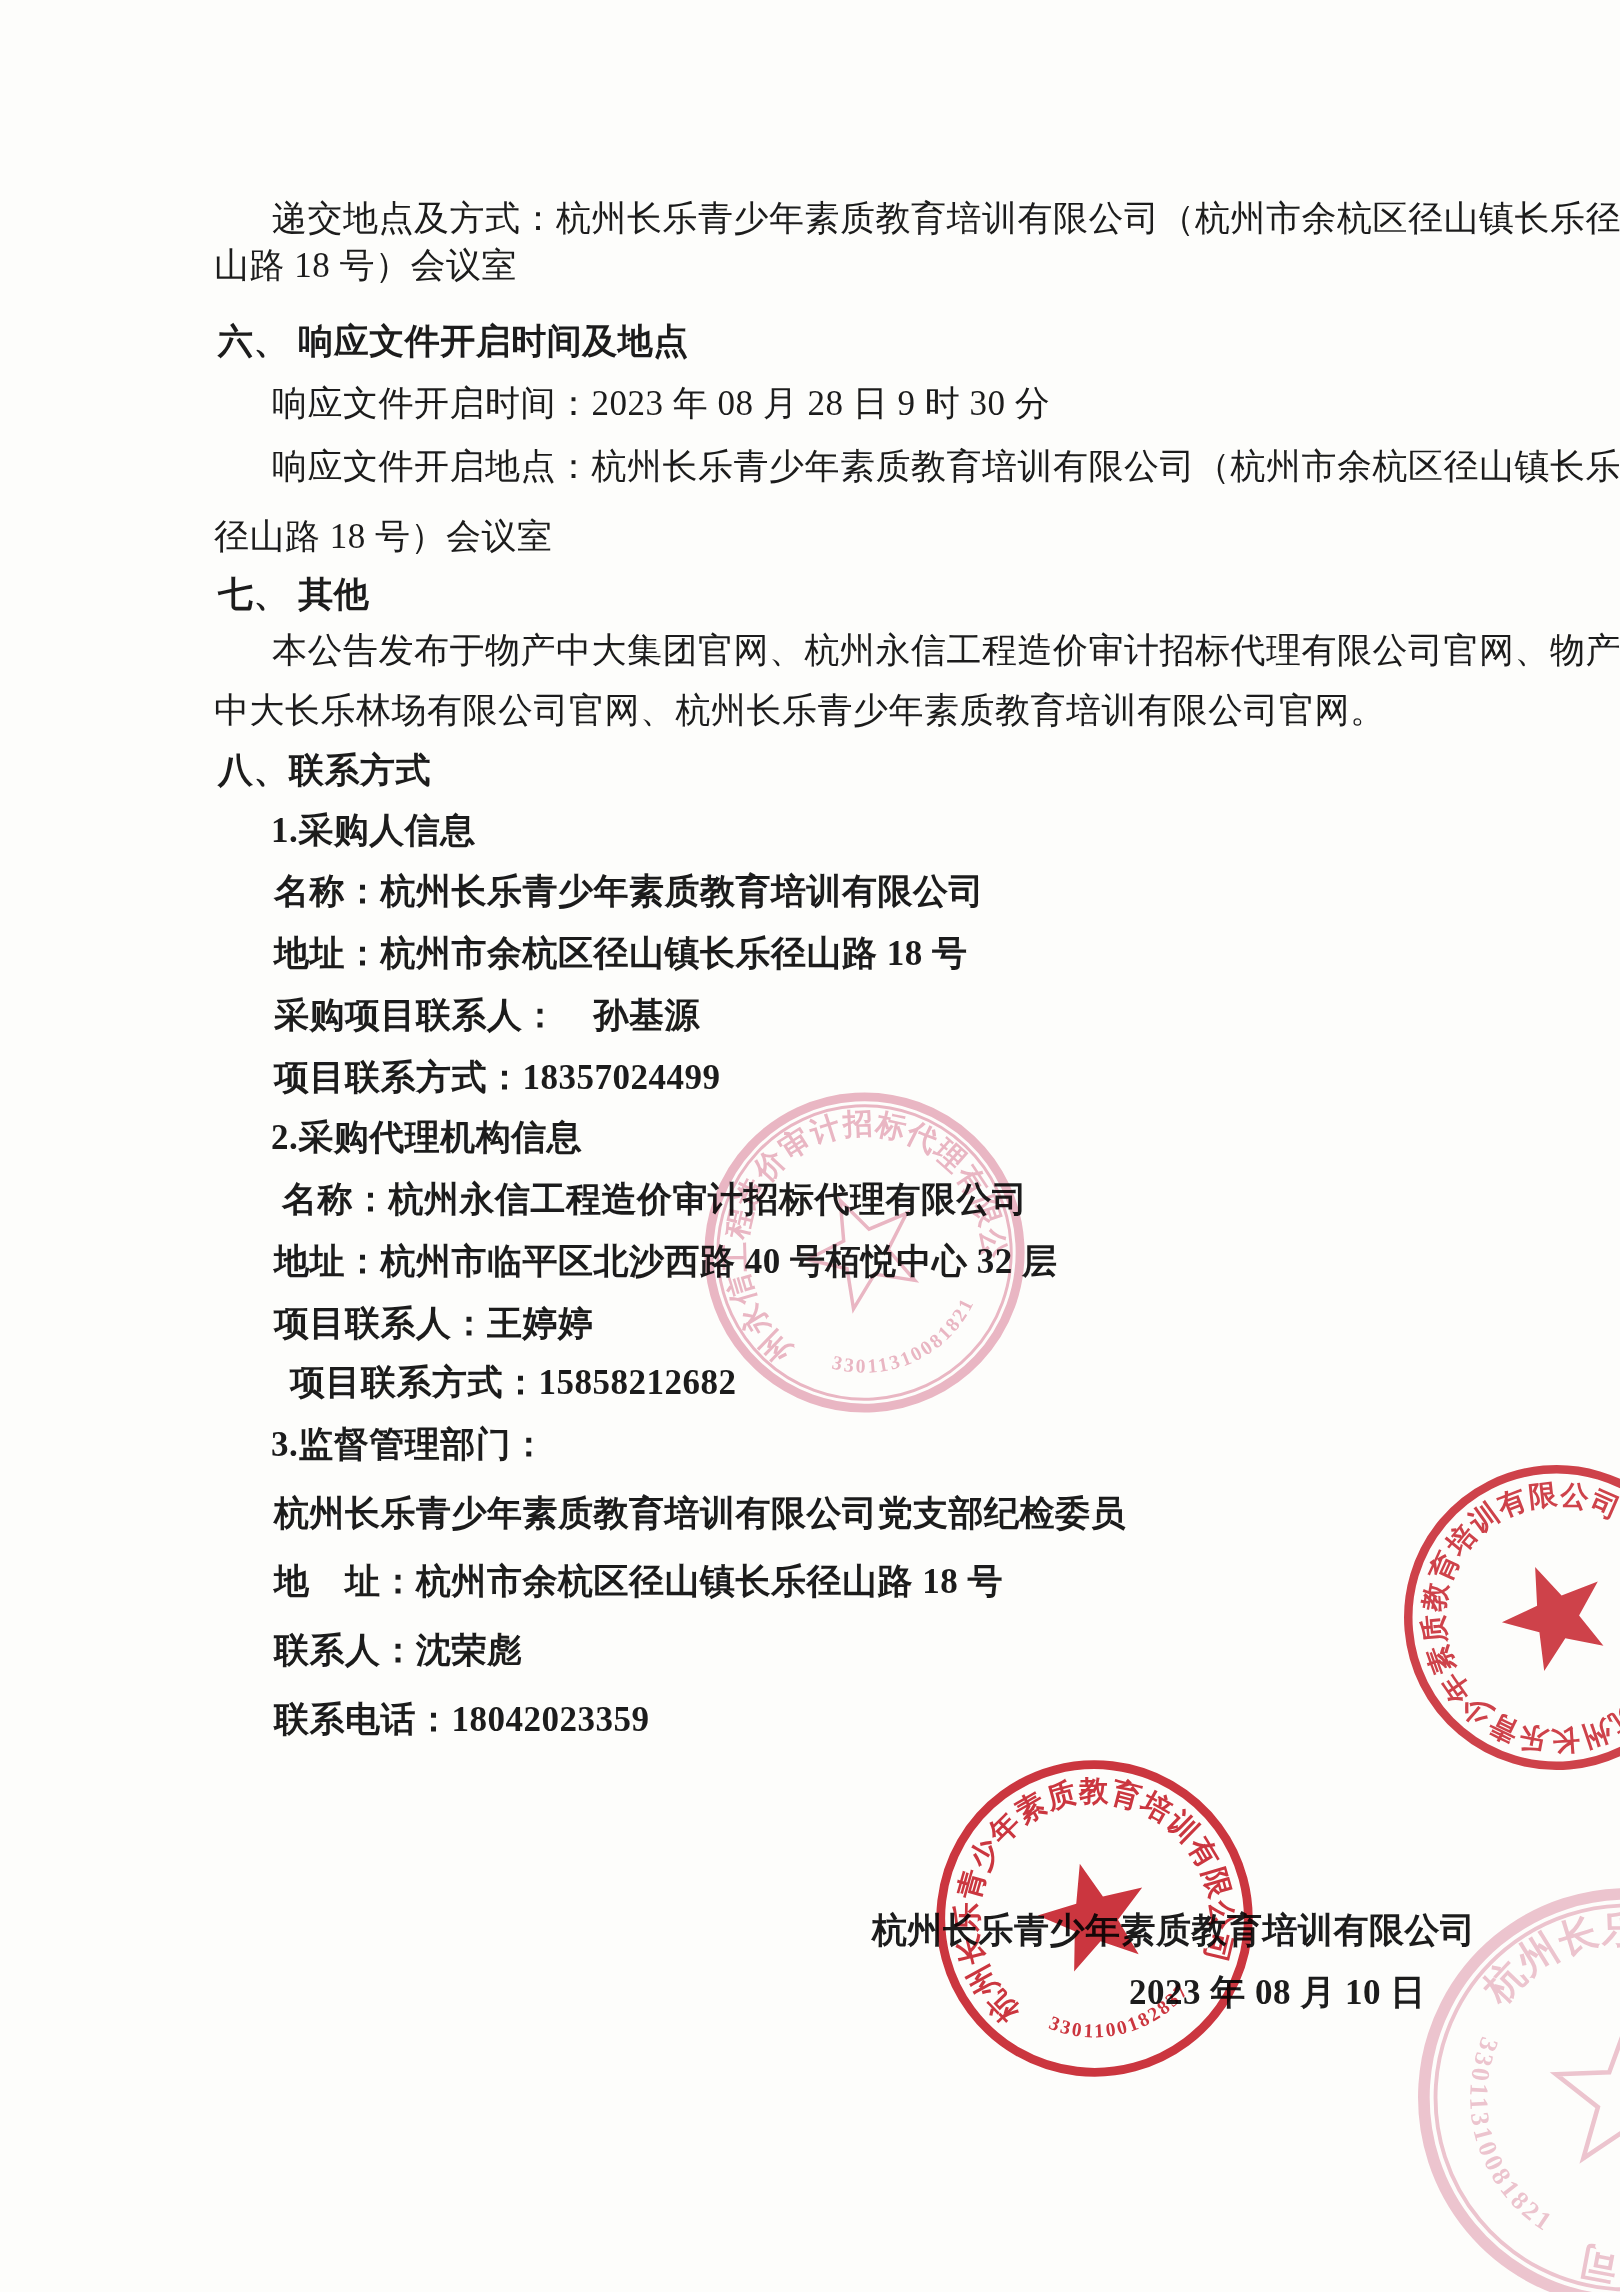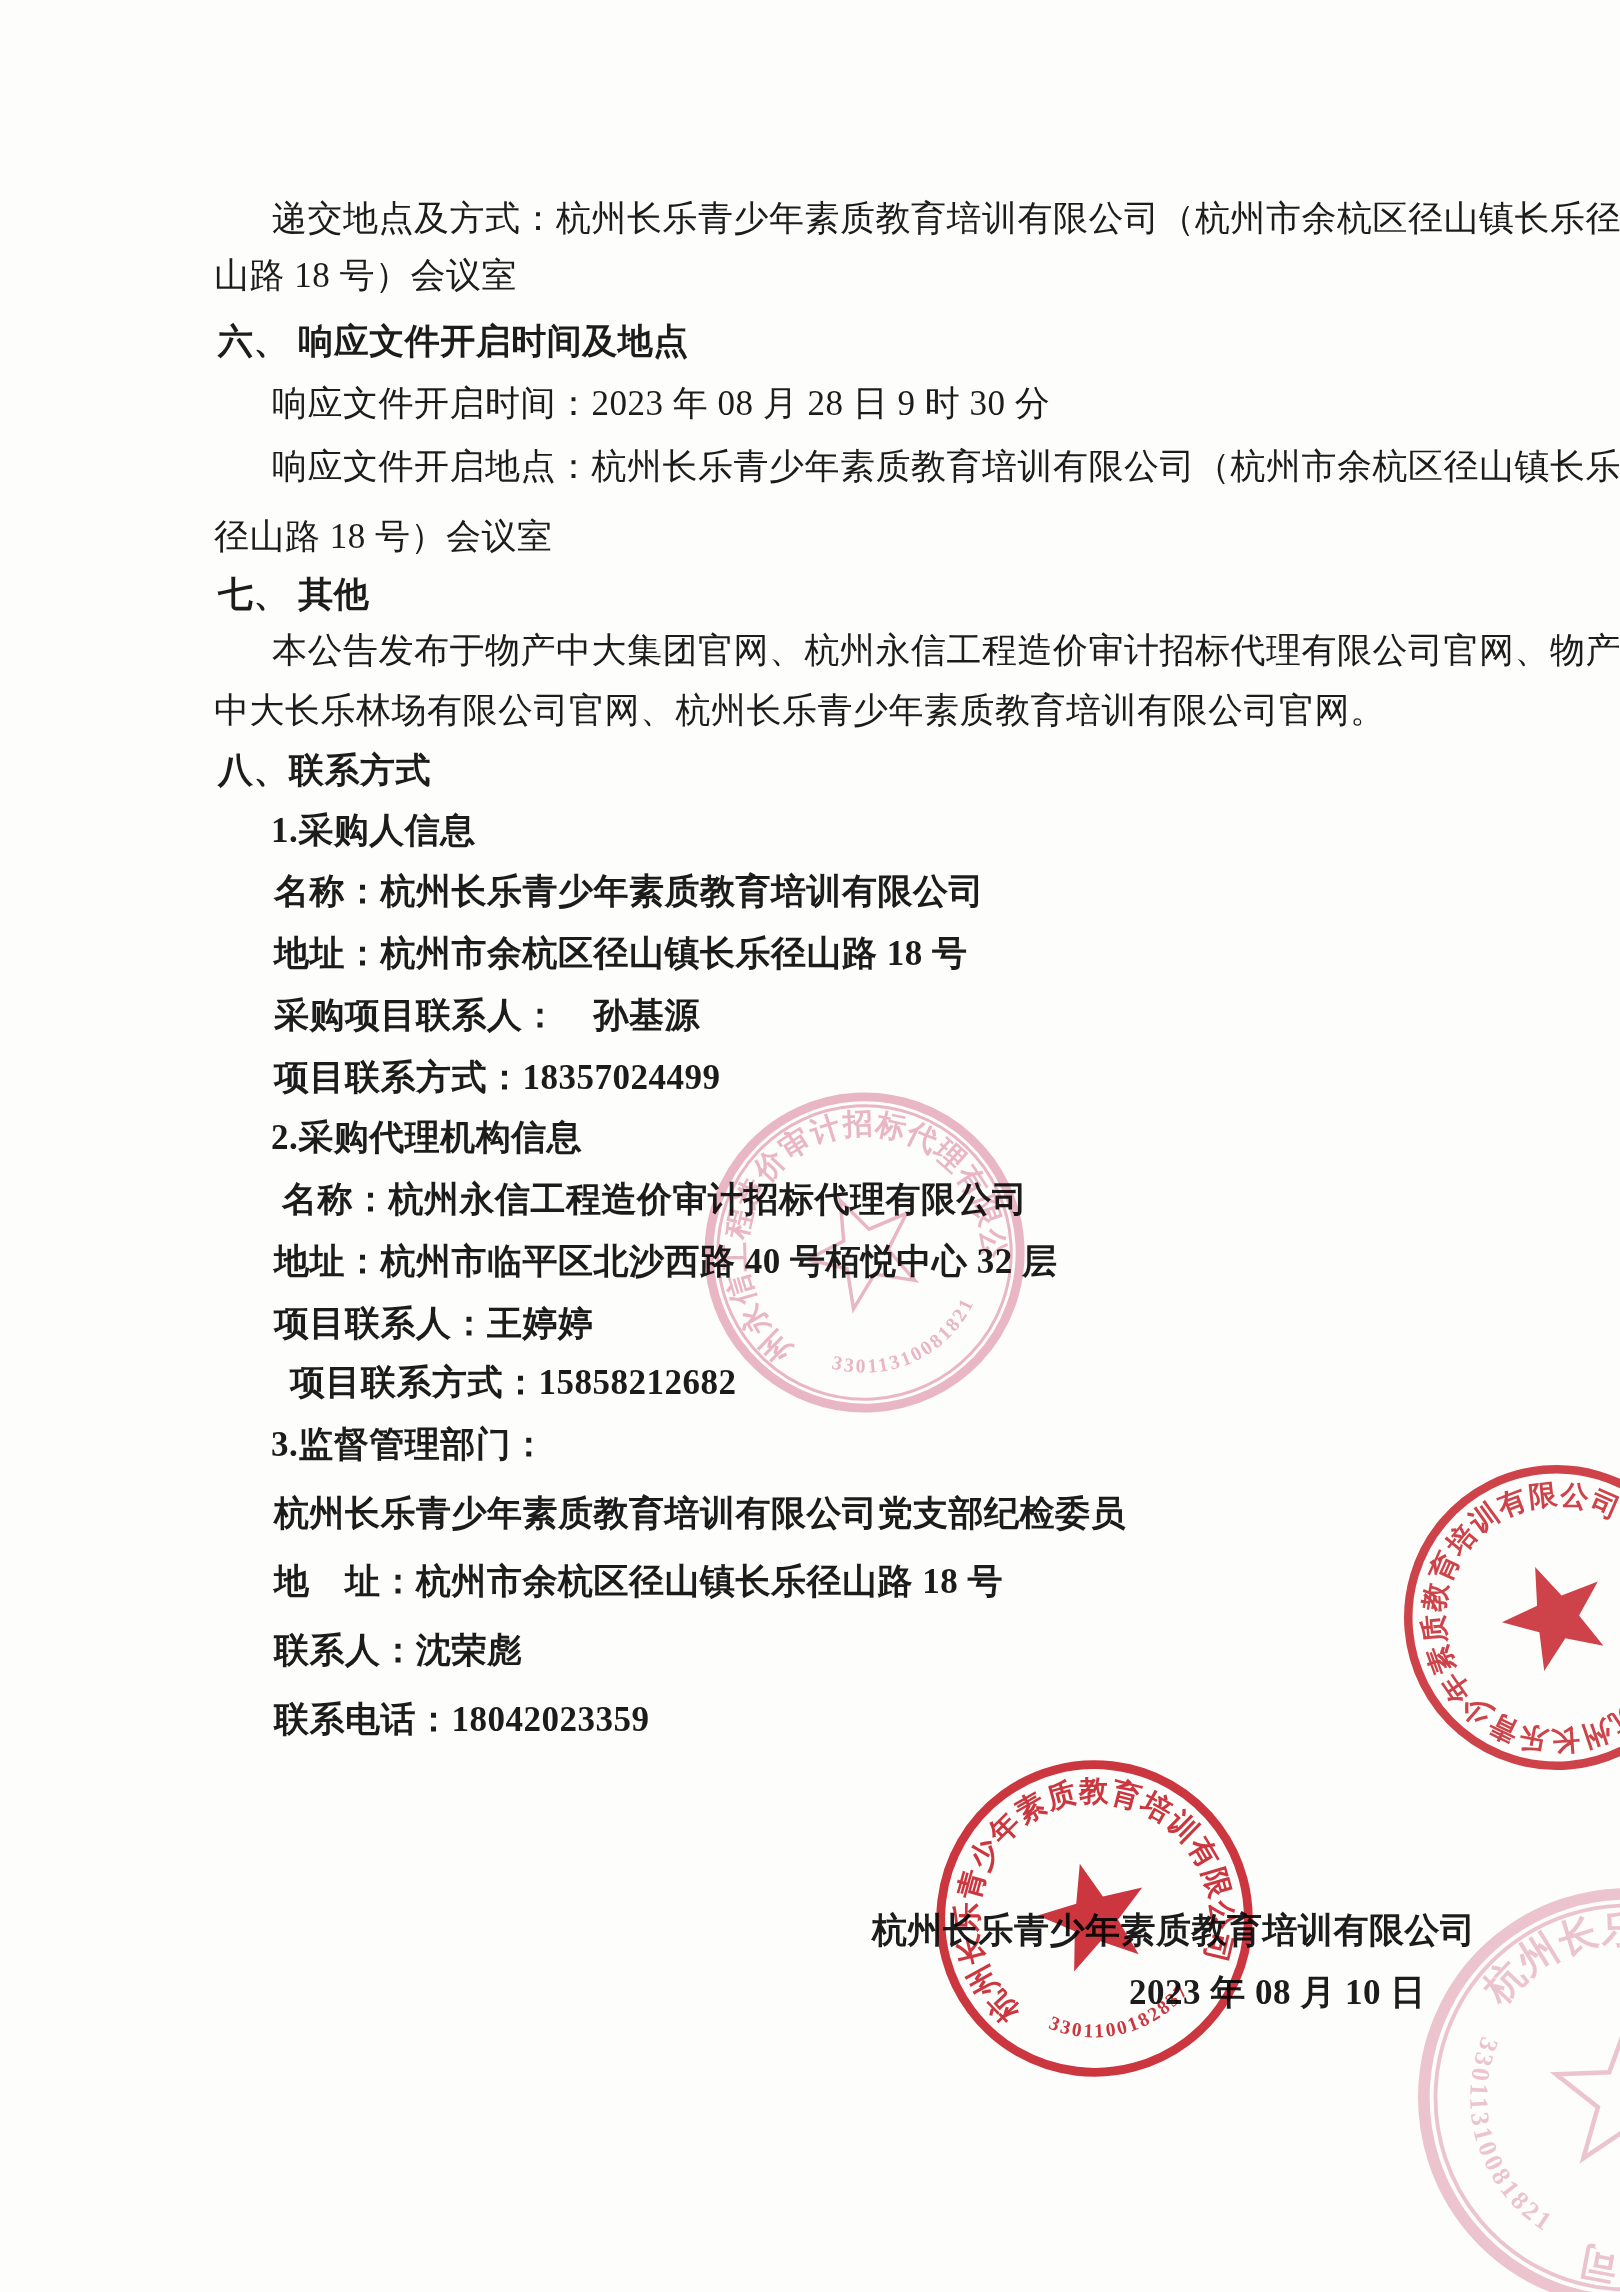--- a/index.html
+++ b/index.html
@@ -26,21 +26,21 @@
     pointer-events:none;
   }
   .seal svg text { font-family:"Liberation Serif","DejaVu Serif",serif; font-weight:bold; }
 </style>
 </head>
 <body>
 
 <div class="page">
   <div>
       <div class="line" style="top: 199px; left: 272px;">递交地点及方式：杭州长乐青少年素质教育培训有限公司（杭州市余杭区径山镇长乐径</div>
-      <div class="line" style="top: 256px; left: 214px;">山路 18 号）会议室</div>
+      <div class="line" style="top: 246px; left: 214px;">山路 18 号）会议室</div>
       <div class="line bold" style="top: 322px; left: 218px;">六、 响应文件开启时间及地点</div>
       <div class="line" style="top: 384px; left: 272px;">响应文件开启时间：2023 年 08 月 28 日 9 时 30 分</div>
       <div class="line" style="top: 447px; left: 272px;">响应文件开启地点：杭州长乐青少年素质教育培训有限公司（杭州市余杭区径山镇长乐</div>
       <div class="line" style="top: 509px; left: 214px; margin-top: 8px;">径山路 18 号）会议室</div>
       <div class="line bold" style="top: 569px; left: 218px; margin-top: 6px;">七、 其他</div>
       <div class="line" style="top: 631px; left: 272px;">本公告发布于物产中大集团官网、杭州永信工程造价审计招标代理有限公司官网、物产</div>
       <div class="line" style="top: 691px; left: 214px;">中大长乐林场有限公司官网、杭州长乐青少年素质教育培训有限公司官网。</div>
       <div class="line bold" style="top: 751px; left: 218px;">八、联系方式</div>
       <div class="line bold" style="top: 811px; left: 271px;">1.采购人信息</div>
       <div class="line bold" style="top: 872px; left: 274px;">名称：杭州长乐青少年素质教育培训有限公司</div>

